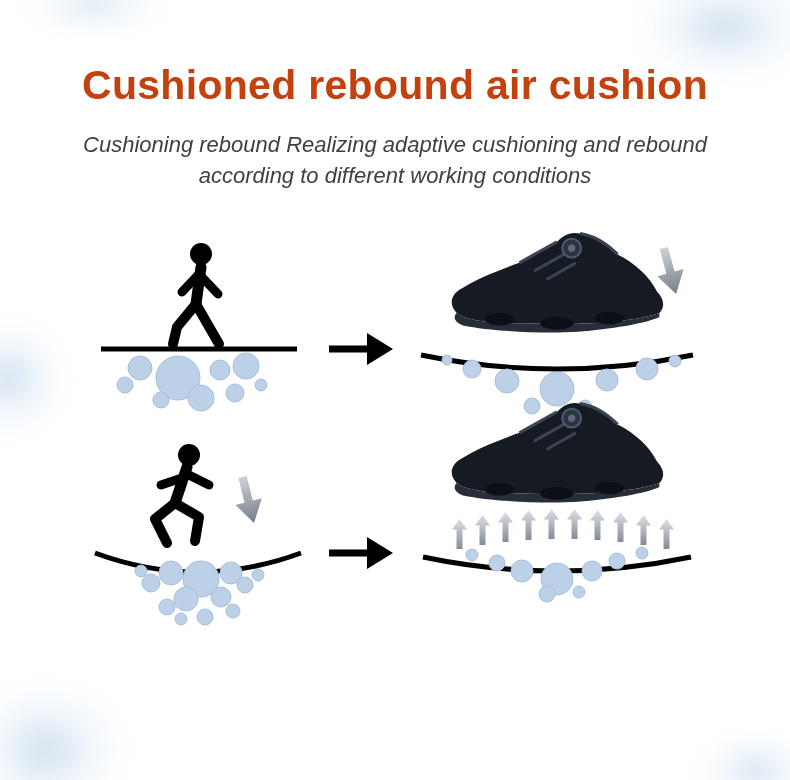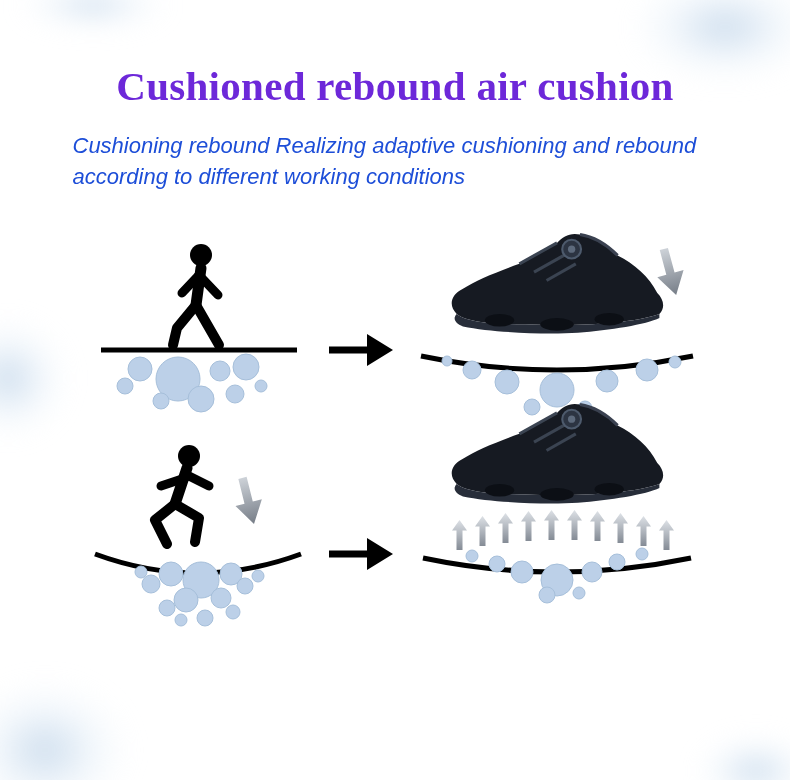--- a/index.html
+++ b/index.html
@@ -8,23 +8,23 @@
   
   .cloud{position:absolute;border-radius:50%;filter:blur(12px);
          background:radial-gradient(closest-side,rgba(168,196,224,.55),rgba(225,237,248,.35) 60%,rgba(255,255,255,0));}
   .cloud-tl{top:-18px;left:18px;width:150px;height:46px;}
   .cloud-tr{top:-28px;right:-30px;width:190px;height:110px;}
   .cloud-left{top:318px;left:-52px;width:120px;height:120px;}
   .cloud-bl{bottom:-40px;left:-40px;width:170px;height:140px;}
   .cloud-br{bottom:-26px;right:-26px;width:120px;height:70px;}
 
   .title{margin:62px 24px 8px;text-align:center;font-size:41px;font-weight:bold;
-         color:#6d28d9;letter-spacing:.3px;font-family:Liberation Serif, serif;}
-  .subtitle{margin:20px auto 0;max-width:645px;font-style:italic;
-            font-size:22px;line-height:1.42;color:#1d4ed8;font-weight:500;}
+         color:#c2410c;letter-spacing:.3px;}
+  .subtitle{margin:20px auto 0;max-width:645px;text-align:center;font-style:italic;
+            font-size:22px;line-height:1.42;color:#404040;font-weight:500;}
 
   .rows{margin-top:36px;}
   .row{display:flex;justify-content:center;align-items:flex-start;}
   .row2{margin-top:4px;}
   .scene{flex:0 0 auto;}
   .arrow-col{margin:100px 12px 0;}
   .raise-sm{margin-top:-14px;}
   .raise-lg{margin-top:-40px;}
   svg{display:block;}
 </style>

